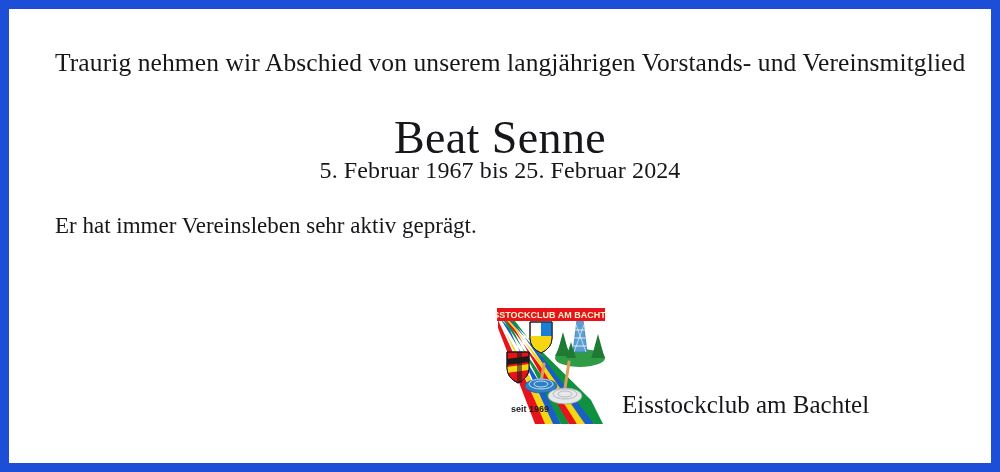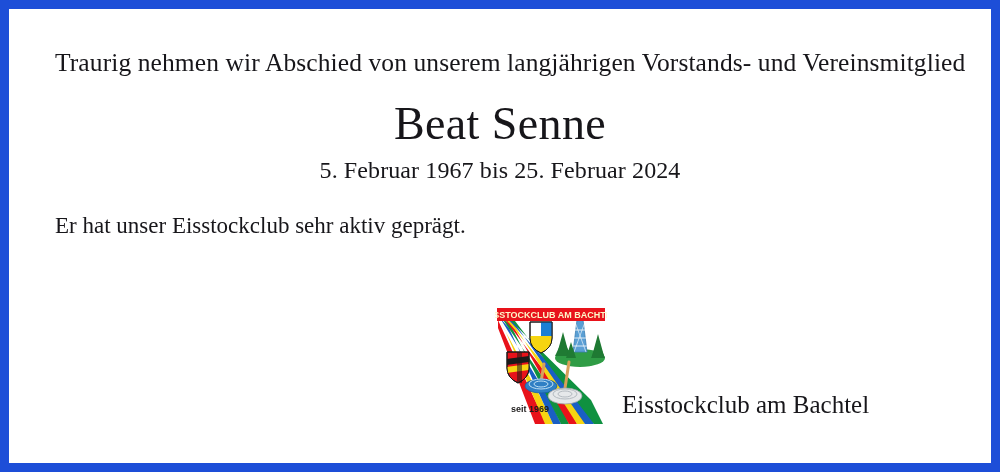--- a/index.html
+++ b/index.html
@@ -45,21 +45,21 @@
   .deceased-name {
     position: absolute;
     left: 0;
     right: 0;
     top: 88px;
     text-align: center;
     font-size: 46px;
     color: #17161a;
     letter-spacing: 0.4px;
     font-weight: normal;
-    margin: 0;
+    margin: 14px;
   }
 
   .life-dates {
     position: absolute;
     left: 0;
     right: 0;
     top: 148px;
     text-align: center;
     font-size: 24px;
     color: #17161a;
@@ -115,21 +115,21 @@
 
 <div id="notice">
   <div id="notice-inner">
 
     <div class="line-intro">Traurig nehmen wir Abschied von unserem langjährigen Vorstands- und Vereinsmitglied</div>
 
     <div class="deceased-name">Beat Senne</div>
 
     <div class="life-dates">5. Februar 1967 bis 25. Februar 2024</div>
 
-    <div class="body-line-1">Er hat unser Eisstockclub sehr aktiv geprägt.</div>
+    <div class="body-line-1">Er hat immer Vereinsleben sehr aktiv geprägt.</div>
 
 
     <div id="club-block">
 
       <svg id="club-logo" viewBox="0 0 112 118">
         <rect x="0" y="0" width="112" height="118" fill="#ffffff"></rect>
 
         <g>
           <path d="M3 14 L39 92 L52 118 L40 118 L3 22 Z" fill="#e8121a"></path>
           <path d="M4 13 L46 92 L58 118 L50 118 L10 24 Z" fill="#f6d511"></path>

